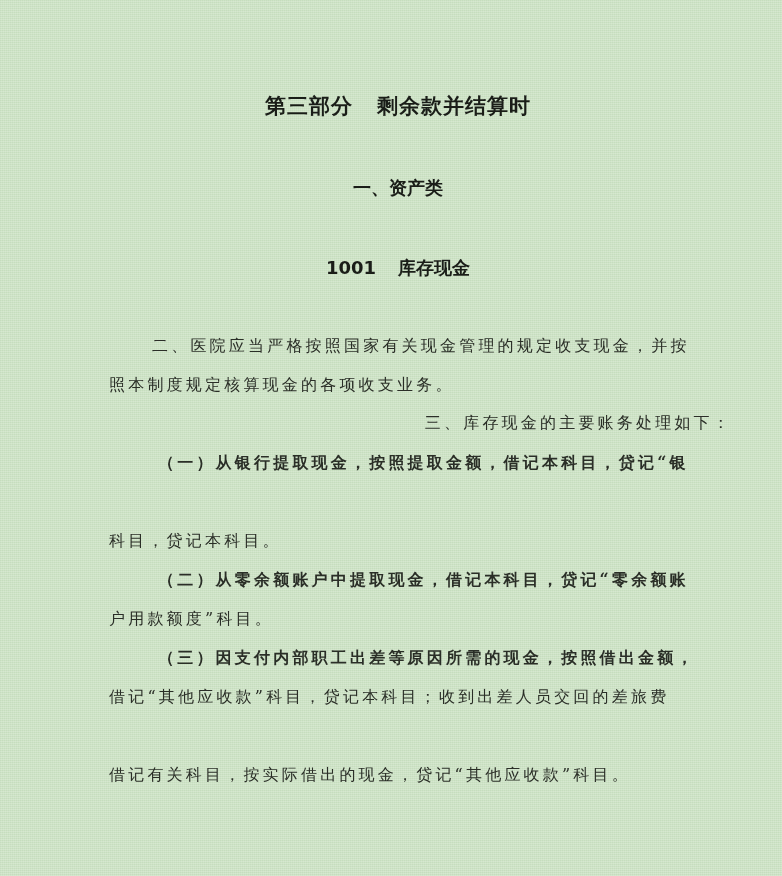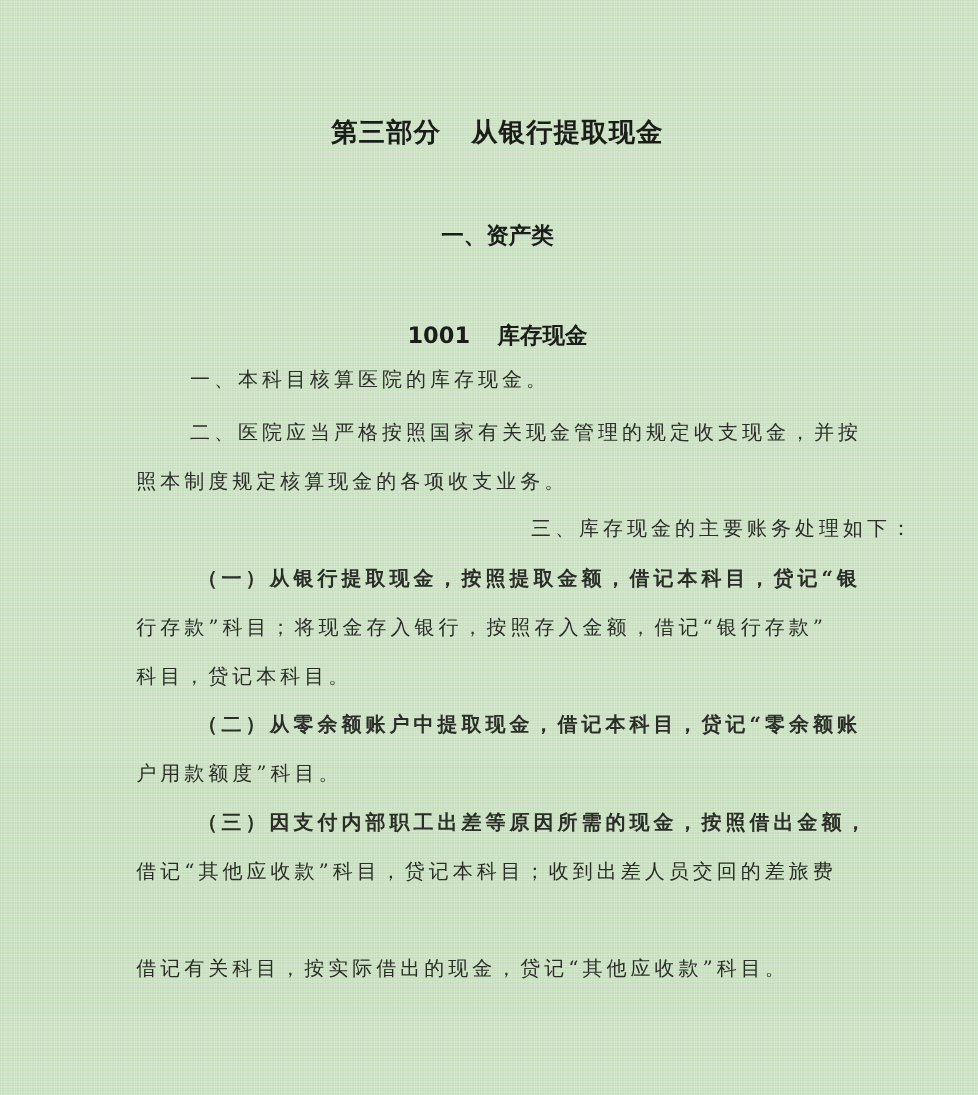--- a/index.html
+++ b/index.html
@@ -73,35 +73,33 @@
     }
     .indent { left: 152px; }
     .sub-indent { left: 158px; font-weight: bold; }
   </style>
 </head>
 <body>
 
 <div class="page">
 
   <div class="title">
-    <span>第三部分</span><span class="gap"></span><span>从银行提取现金</span>
+    <span>第三部分</span><span class="gap"></span><span>剩余款并结算时</span>
   </div>
 
   <div class="section">一、资产类</div>
 
   <div class="account">
     <span>1001</span><span class="gap"></span><span>库存现金</span>
   </div>
 
-  <div class="line indent" style="top:294px;">一、本科目核算医院的库存现金。</div>
   <div class="line indent" style="top:336px;">二、医院应当严格按照国家有关现金管理的规定收支现金，并按</div>
   <div class="line" style="top:375px;">照本制度规定核算现金的各项收支业务。</div>
   <div class="line indent" style="top:413px;text-align:right;">三、库存现金的主要账务处理如下：</div>
   <div class="line sub-indent" style="top:453px;">（一）从银行提取现金，按照提取金额，借记本科目，贷记“银</div>
-  <div class="line" style="top:492px;">行存款”科目；将现金存入银行，按照存入金额，借记“银行存款”</div>
   <div class="line" style="top:531px;">科目，贷记本科目。</div>
   <div class="line sub-indent" style="top:570px;">（二）从零余额账户中提取现金，借记本科目，贷记“零余额账</div>
   <div class="line" style="top:609px;">户用款额度”科目。</div>
   <div class="line sub-indent" style="top:648px;">（三）因支付内部职工出差等原因所需的现金，按照借出金额，</div>
   <div class="line" style="top:687px;">借记“其他应收款”科目，贷记本科目；收到出差人员交回的差旅费</div>
   <div class="line" style="top:765px;">借记有关科目，按实际借出的现金，贷记“其他应收款”科目。</div>
 
 </div>
 
 </body></html>

